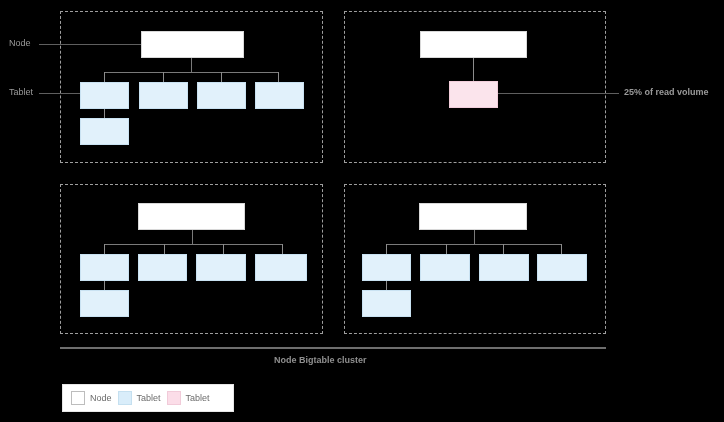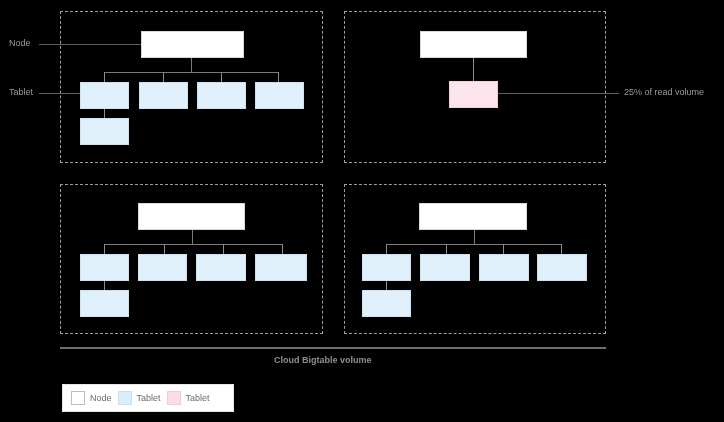--- a/index.html
+++ b/index.html
@@ -60,21 +60,21 @@
   }
 
   
   .label {
     position: absolute;
     color: #9a9a9a;
     font-size: 9px;
     line-height: 11px;
     white-space: nowrap;
   }
-  .label-right { text-align: center; }
+  .label-right { text-align: center; font-weight: bold; }
   .label-left  { text-align: left; }
 
   .cluster-rule {
     position: absolute;
     height: 2px;
     background: #6e6e6e;
   }
   .cluster-caption {
     position: absolute;
     color: #8f8f8f;
@@ -178,21 +178,21 @@
   <div class="leader" style="left:39px; top:44px; width:102px;"></div>
   <div class="label label-left" style="left:9px; top:38px;">Node</div>
 
   <div class="leader" style="left:39px; top:93px; width:41px;"></div>
   <div class="label label-left" style="left:9px; top:87px;">Tablet</div>
 
   <div class="leader" style="left:498px; top:93px; width:121px;"></div>
   <div class="label label-right" style="left:624px; top:87px;">25% of read volume</div>
 
   <div class="cluster-rule" style="left:60px; top:347px; width:546px;"></div>
-  <div class="cluster-caption" style="left:274px; top:355px;">Cloud Bigtable volume</div>
+  <div class="cluster-caption" style="left:274px; top:355px;">Node Bigtable cluster</div>
 
   <div id="legend" style="left:62px; top:384px; width:172px; height:28px;">
     <div class="legend-item">
       <span class="legend-swatch sw-node"></span>
       <span class="legend-text">Node</span>
     </div>
     <div class="legend-item">
       <span class="legend-swatch sw-tablet"></span>
       <span class="legend-text">Tablet</span>
     </div>

